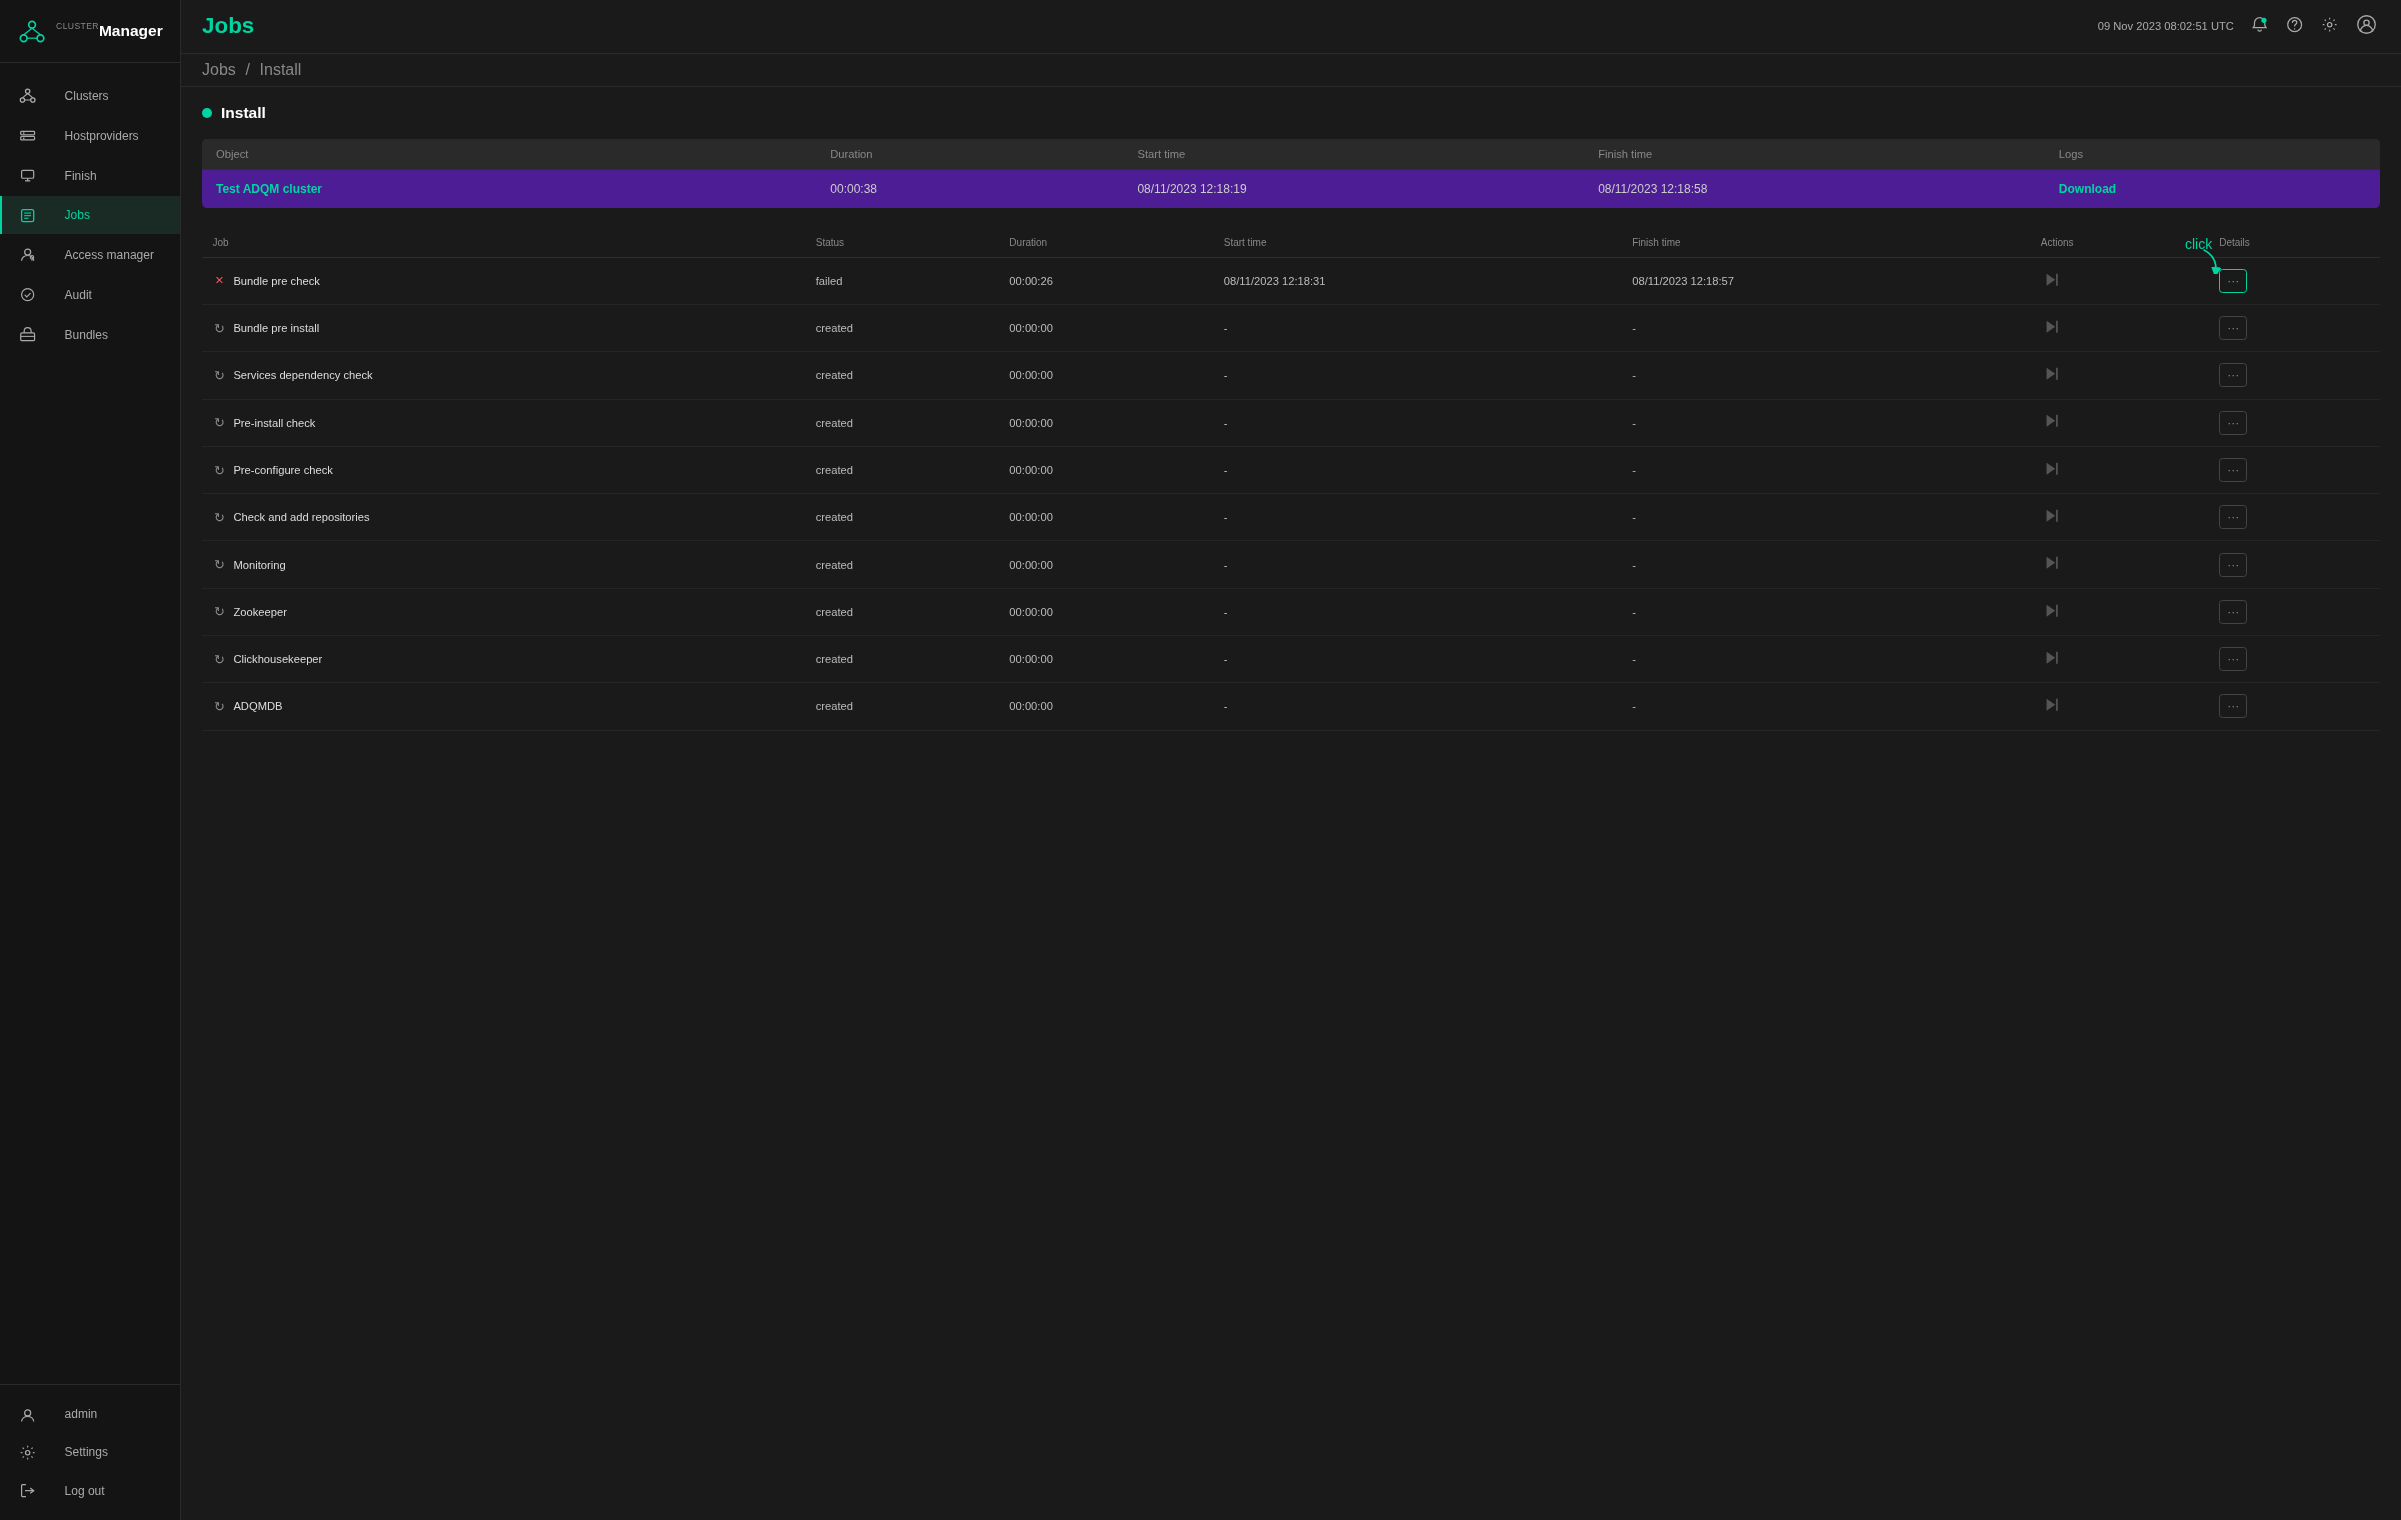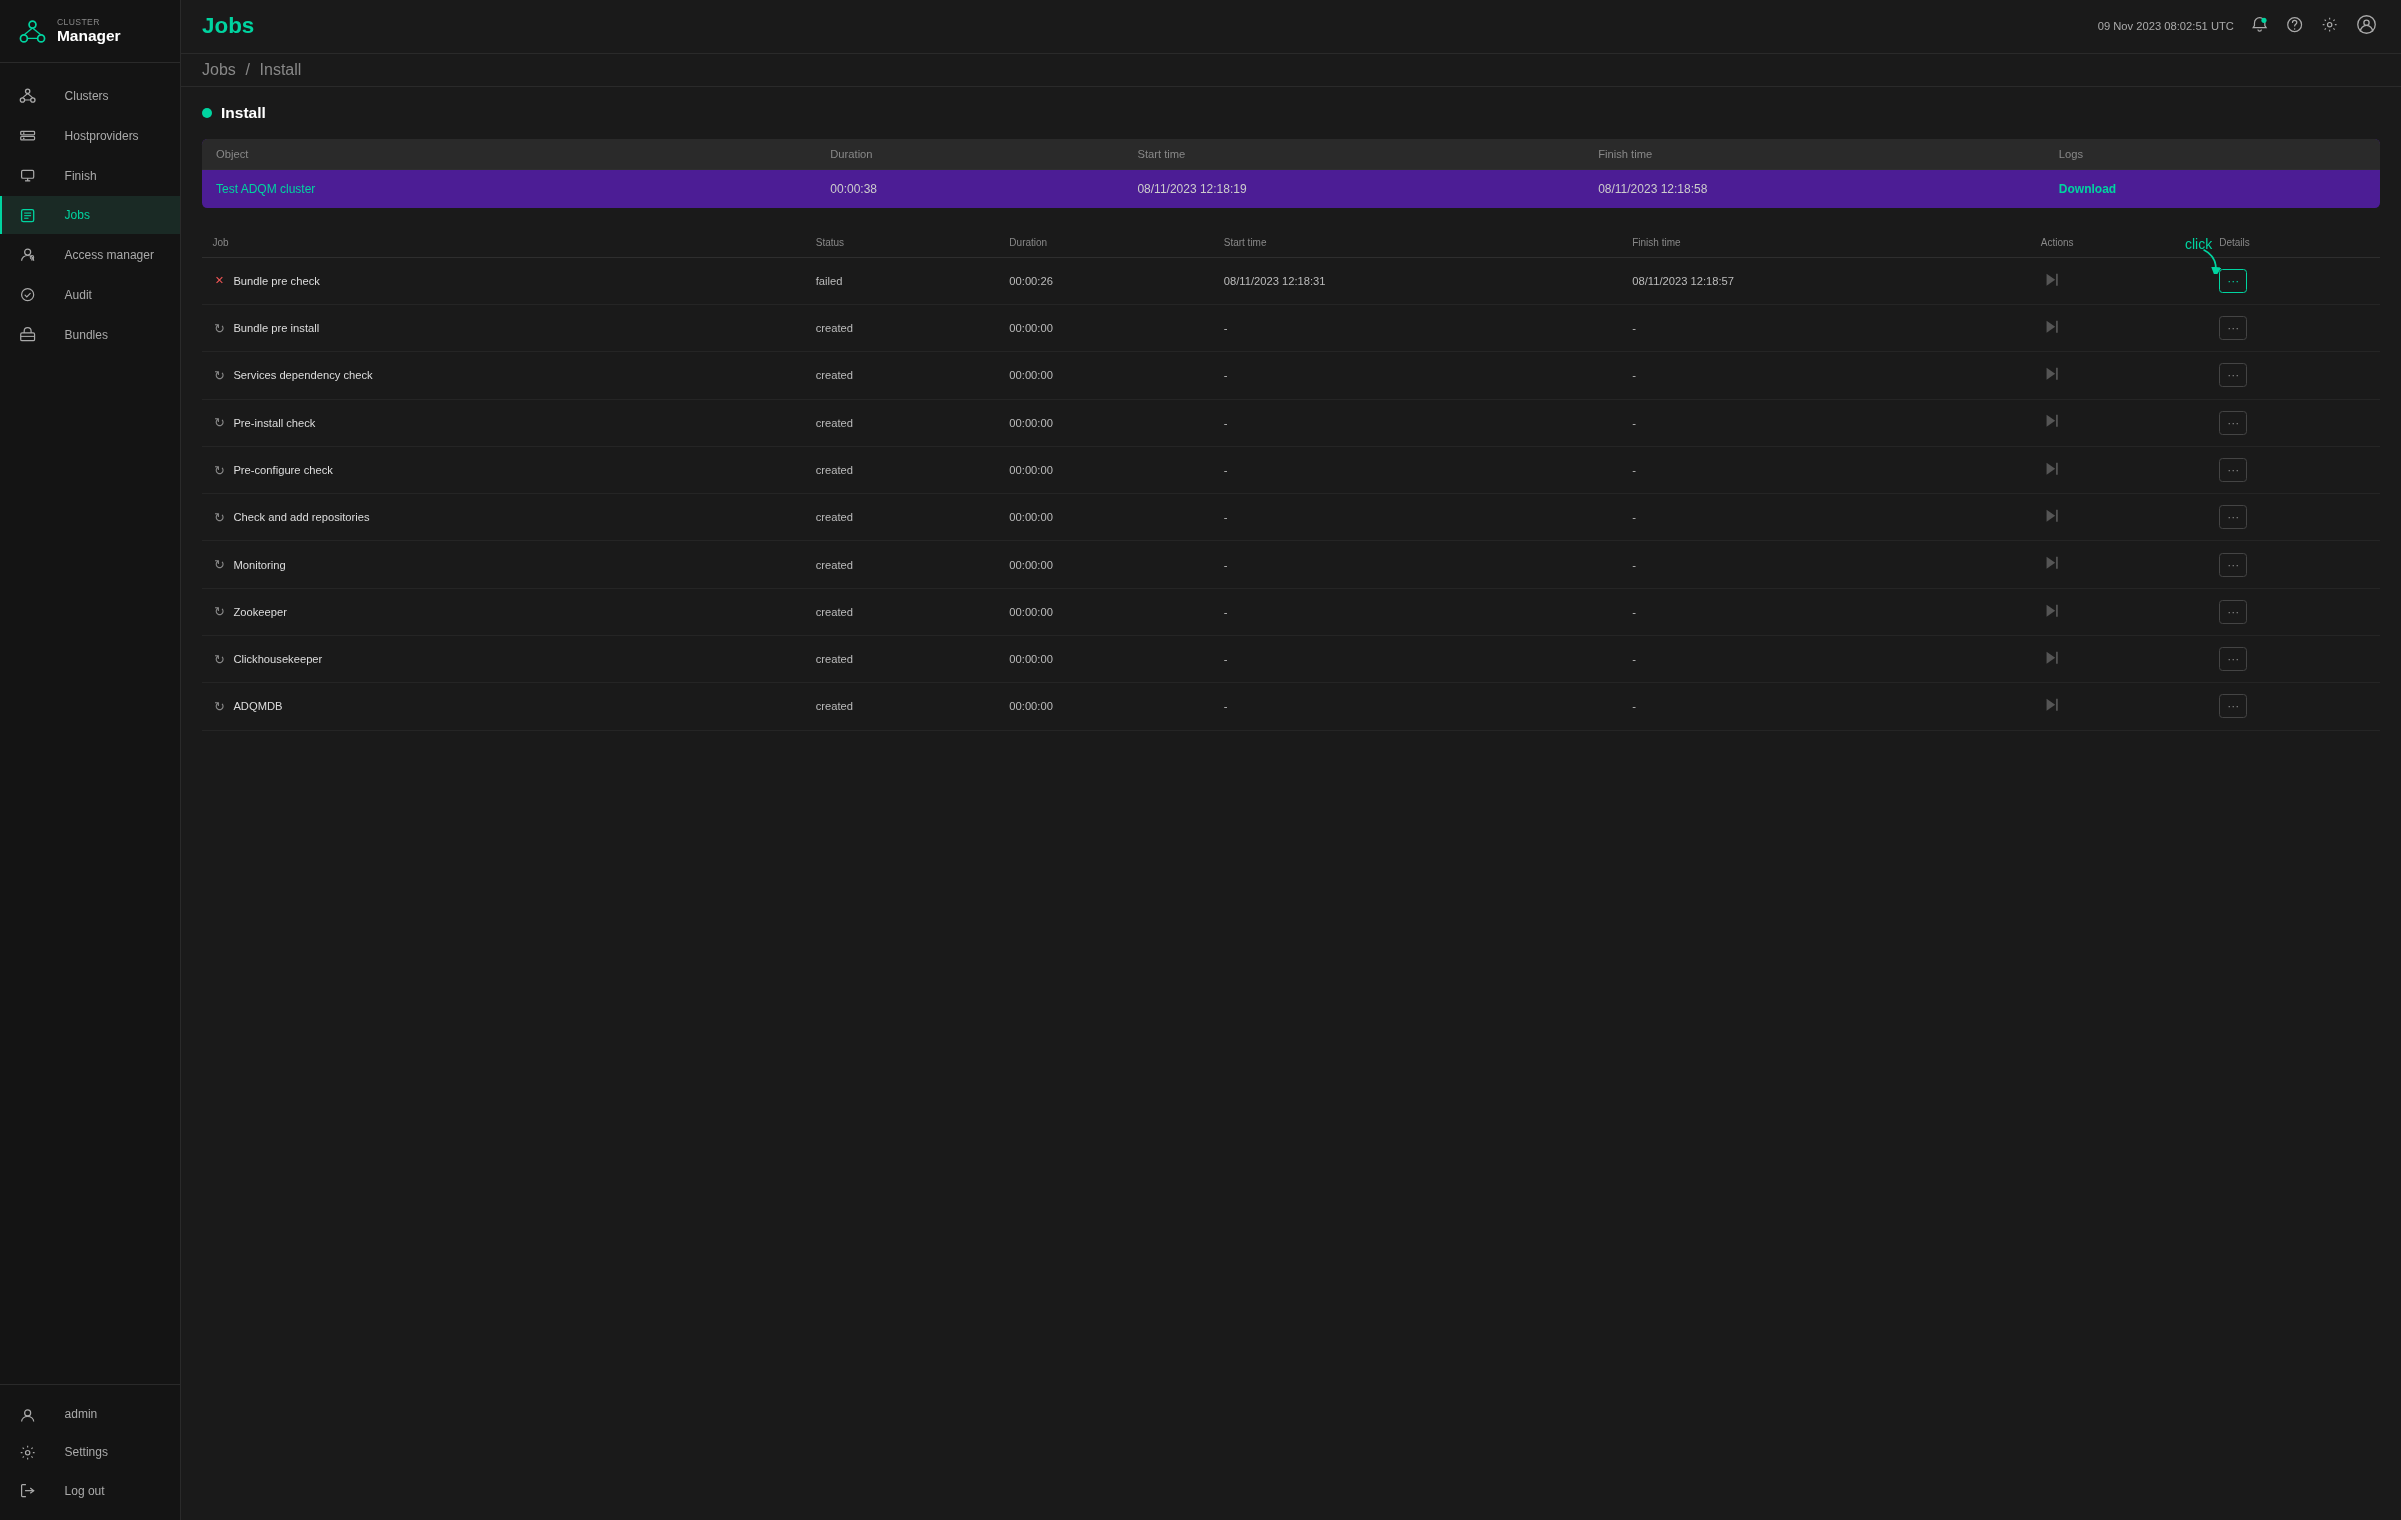--- a/index.html
+++ b/index.html
@@ -29,21 +29,21 @@
       gap: 8.6px;
       padding: 15.5px 17.3px;
       border-bottom: 0.9px solid #2a2a2a;
     }
     .logo-icon {
       width: 31px;
       height: 31px;
     }
     .logo-text {
       display: flex;
-      flex-direction: column;
+      flex-direction: row;
       line-height: 1.1;
     }
     .logo-cluster {
       font-size: 8.6px;
       color: #888;
       text-transform: uppercase;
       letter-spacing: 0.4px;
     }
     .logo-manager {
       font-size: 15.5px;
@@ -194,20 +194,21 @@
       display: grid;
       grid-template-columns: 2fr 1fr 1.5fr 1.5fr 1fr;
       padding: 12px 14px;
       border-top: 0.9px solid #2e2e2e;
       align-items: center;
     }
     .link-teal {
       color: #00d4a0;
       cursor: pointer;
       text-decoration: none;
+      font-weight: bold;
     }
     .download-link {
       color: #00d4a0;
       cursor: pointer;
       text-decoration: none;
       font-weight: bold;
     }
 
     
     .jobs-table {

